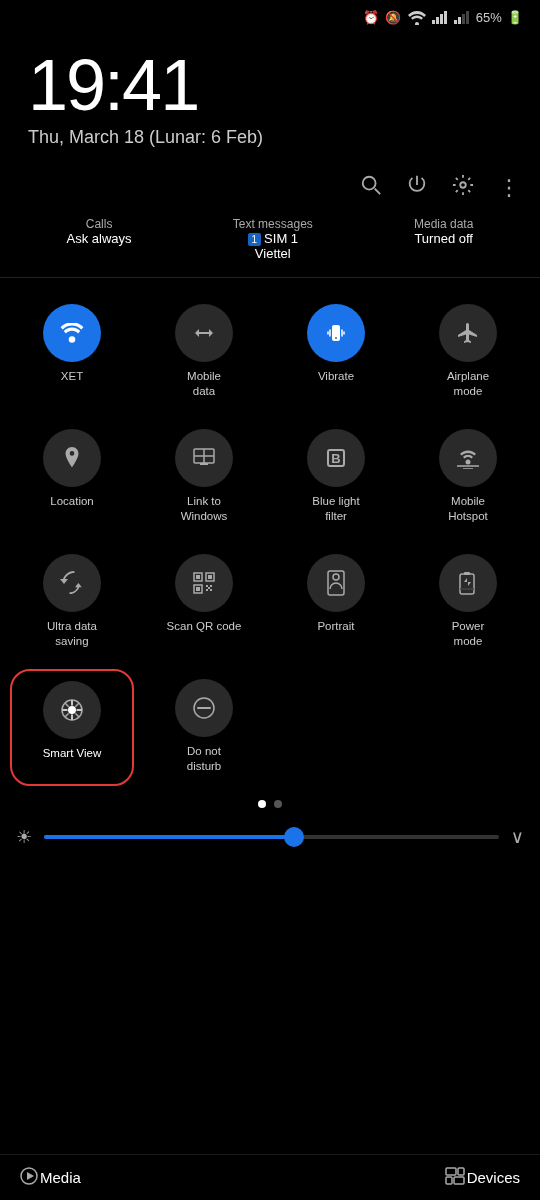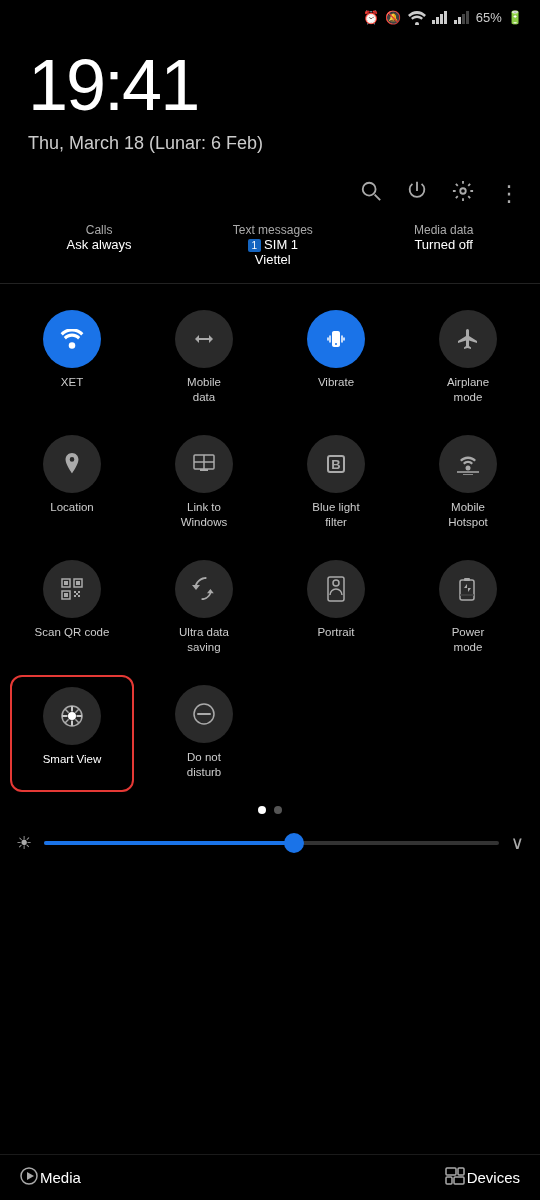--- a/index.html
+++ b/index.html
@@ -32,21 +32,21 @@
     .time-display {
       font-size: 72px;
       font-weight: 200;
       letter-spacing: -2px;
       color: #fff;
       line-height: 1;
     }
     .date-display {
       font-size: 18px;
       color: #ccc;
-      margin-top: 12px;
+      margin-top: 6px;
     }
 
     
     .qs-toolbar {
       display: flex;
       justify-content: flex-end;
       align-items: center;
       padding: 16px 20px 8px;
       gap: 24px;
     }
@@ -114,21 +114,21 @@
       background: #1a73e8;
     }
     .tile-label {
       font-size: 11.5px;
       color: #ccc;
       text-align: center;
       line-height: 1.3;
     }
     .tile.highlighted {
       border: 2px solid #e53935;
-      border-radius: 12px;
+      border-radius: 20px;
     }
 
     
     .page-dots {
       display: flex;
       justify-content: center;
       gap: 8px;
       padding: 14px 0 10px;
     }
     .dot {
@@ -345,20 +345,30 @@
   <div class="tile">
     <div class="tile-icon-wrap">
       <svg width="26" height="22" viewBox="0 0 26 22" fill="#aaa">
         <path d="M13 6c-2.5 0-4.7 1-6.3 2.6L5 7c2-2.1 4.8-3.4 8-3.4s6 1.3 8 3.4l-1.7 1.6C17.7 7 15.5 6 13 6z"></path>
         <path d="M13 10c-1.4 0-2.6.6-3.5 1.5L8 10c1.3-1.4 3.1-2.3 5-2.3s3.7.9 5 2.3l-1.5 1.5C15.6 10.6 14.4 10 13 10z"></path>
         <circle cx="13" cy="15" r="2.5"></circle>
         <path d="M2 19h22M8 22h10" stroke="#aaa" stroke-width="1.5"></path>
       </svg>
     </div>
     <span class="tile-label">Mobile<br>Hotspot</span>
+  </div>
+
+  <div class="tile">
+    <div class="tile-icon-wrap">
+      <svg width="24" height="24" viewBox="0 0 24 24" fill="#aaa">
+        <path d="M12 2C8 2 4.5 4.5 3 8h3l-4 5-4-5h3C2.8 3.4 7.1 0 12 0c.7 0 .7 2 0 2z" transform="translate(2,0)"></path>
+        <path d="M12 22c4 0 7.5-2.5 9-6h-3l4-5 4 5h-3C21.2 20.6 16.9 24 12 24c-.7 0-.7-2 0-2z" transform="translate(-2,0) scale(0.85) translate(2,3)"></path>
+      </svg>
+    </div>
+    <span class="tile-label">Ultra data<br>saving</span>
   </div>
 
   <div class="tile">
     <div class="tile-icon-wrap">
       <svg width="24" height="24" viewBox="0 0 24 24" fill="#aaa">
         <rect x="2" y="2" width="8" height="8" fill="none" stroke="#aaa" stroke-width="1.5"></rect>
         <rect x="4" y="4" width="4" height="4" fill="#aaa"></rect>
         <rect x="14" y="2" width="8" height="8" fill="none" stroke="#aaa" stroke-width="1.5"></rect>
         <rect x="16" y="4" width="4" height="4" fill="#aaa"></rect>
         <rect x="2" y="14" width="8" height="8" fill="none" stroke="#aaa" stroke-width="1.5"></rect>
@@ -368,30 +378,20 @@
         <rect x="14" y="18" width="2" height="2" fill="#aaa"></rect>
         <rect x="18" y="18" width="2" height="2" fill="#aaa"></rect>
         <rect x="16" y="16" width="2" height="2" fill="#aaa"></rect>
       </svg>
     </div>
     <span class="tile-label">Scan QR code</span>
   </div>
 
   <div class="tile">
     <div class="tile-icon-wrap">
-      <svg width="24" height="24" viewBox="0 0 24 24" fill="#aaa">
-        <path d="M12 2C8 2 4.5 4.5 3 8h3l-4 5-4-5h3C2.8 3.4 7.1 0 12 0c.7 0 .7 2 0 2z" transform="translate(2,0)"></path>
-        <path d="M12 22c4 0 7.5-2.5 9-6h-3l4-5 4 5h-3C21.2 20.6 16.9 24 12 24c-.7 0-.7-2 0-2z" transform="translate(-2,0) scale(0.85) translate(2,3)"></path>
-      </svg>
-    </div>
-    <span class="tile-label">Ultra data<br>saving</span>
-  </div>
-
-  <div class="tile">
-    <div class="tile-icon-wrap">
       <svg width="20" height="26" viewBox="0 0 20 26" fill="none" stroke="#aaa" stroke-width="1.5">
         <rect x="2" y="1" width="16" height="24" rx="2"></rect>
         <circle cx="10" cy="7" r="3"></circle>
         <path d="M4 19c0-3.3 2.7-6 6-6s6 2.7 6 6"></path>
       </svg>
     </div>
     <span class="tile-label">Portrait</span>
   </div>
 
 

